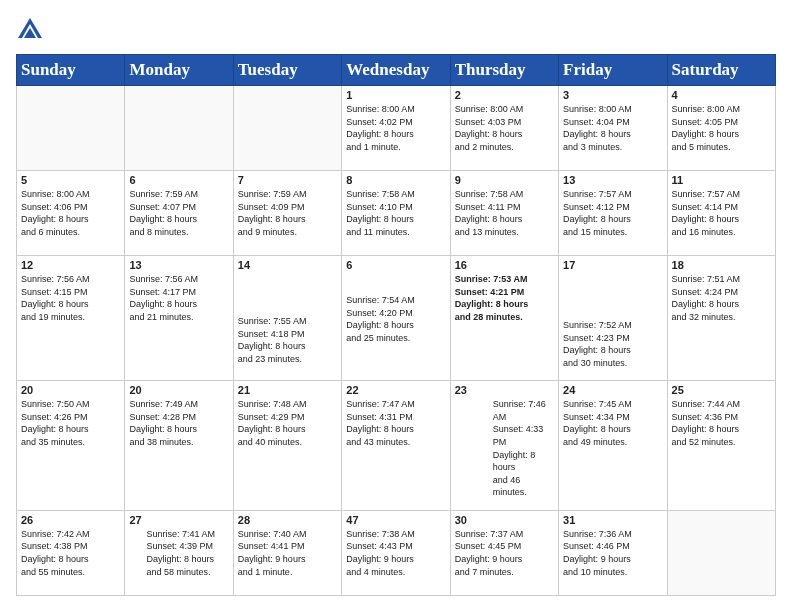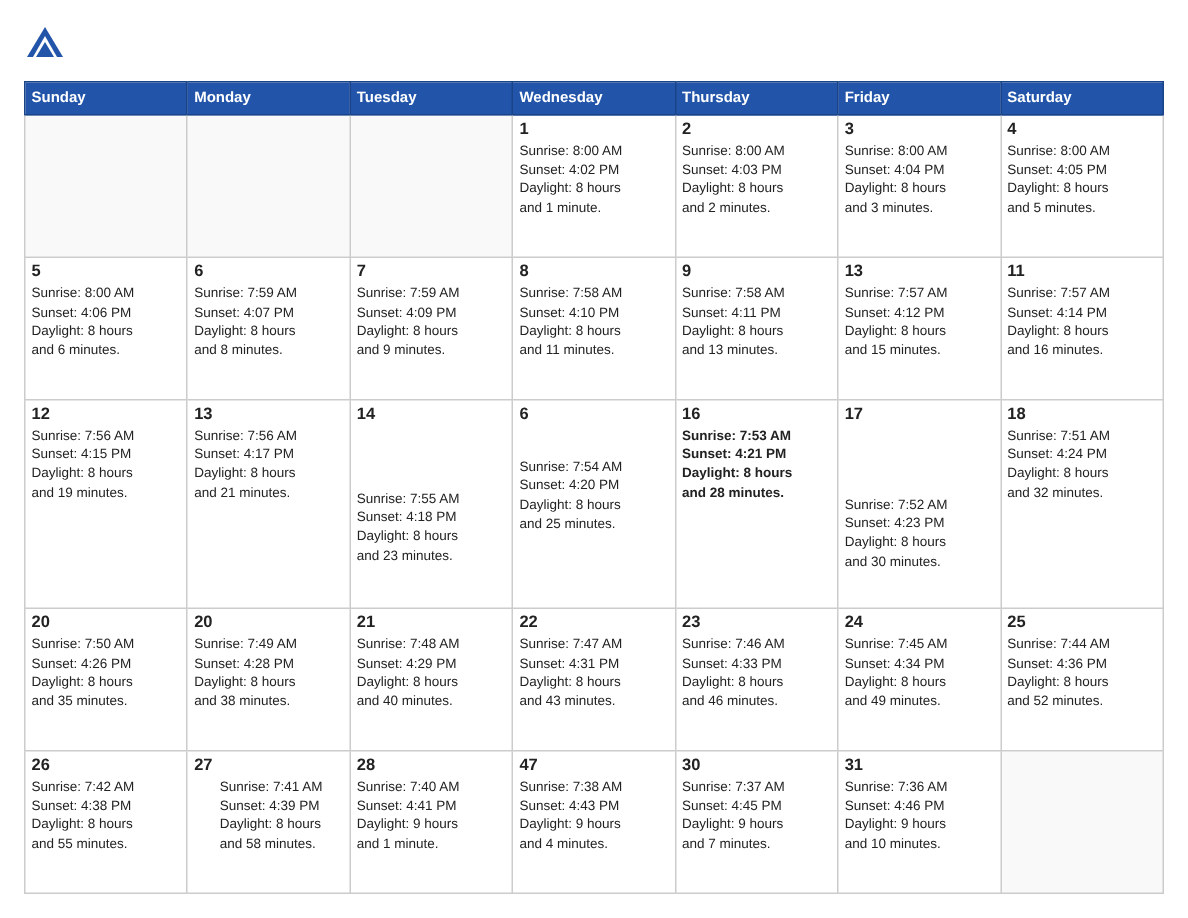--- a/index.html
+++ b/index.html
@@ -54,25 +54,26 @@
     .calendar {
       flex: 1;
       border: 1px solid #ccc;
       border-collapse: collapse;
       width: 100%;
       table-layout: fixed;
     }
     .calendar th {
       background: #2255aa;
       color: #fff;
-      font-size: 10px;
+      font-size: 17px;
       font-weight: bold;
       padding: 5px 4px;
       text-align: left;
       border: 1px solid #1a4488;
+      font-family: Liberation Serif, serif;
     }
     .calendar td {
       border: 1px solid #ccc;
       vertical-align: top;
       padding: 3px 4px;
       font-size: 9.5px;
       color: #222;
       height: 80px;
       width: calc(100% / 7);
     }
@@ -282,21 +283,21 @@
           </td>
           <td>
             <div class="day-num">22</div>
             <div class="day-info" style="white-space: pre-line;">Sunrise: 7:47 AM
 Sunset: 4:31 PM
 Daylight: 8 hours
 and 43 minutes.</div>
           </td>
           <td>
             <div class="day-num">23</div>
-            <div class="day-info" style="white-space: pre-line;">Sunrise: 7:46 AM
+            <div class="day-info" style="white-space: pre-line; margin-left: 38px;">Sunrise: 7:46 AM
 Sunset: 4:33 PM
 Daylight: 8 hours
 and 46 minutes.</div>
           </td>
           <td>
             <div class="day-num">24</div>
             <div class="day-info" style="white-space: pre-line;">Sunrise: 7:45 AM
 Sunset: 4:34 PM
 Daylight: 8 hours
 and 49 minutes.</div>

